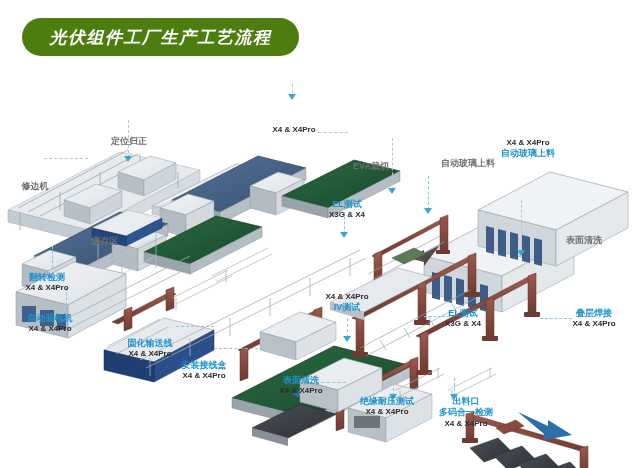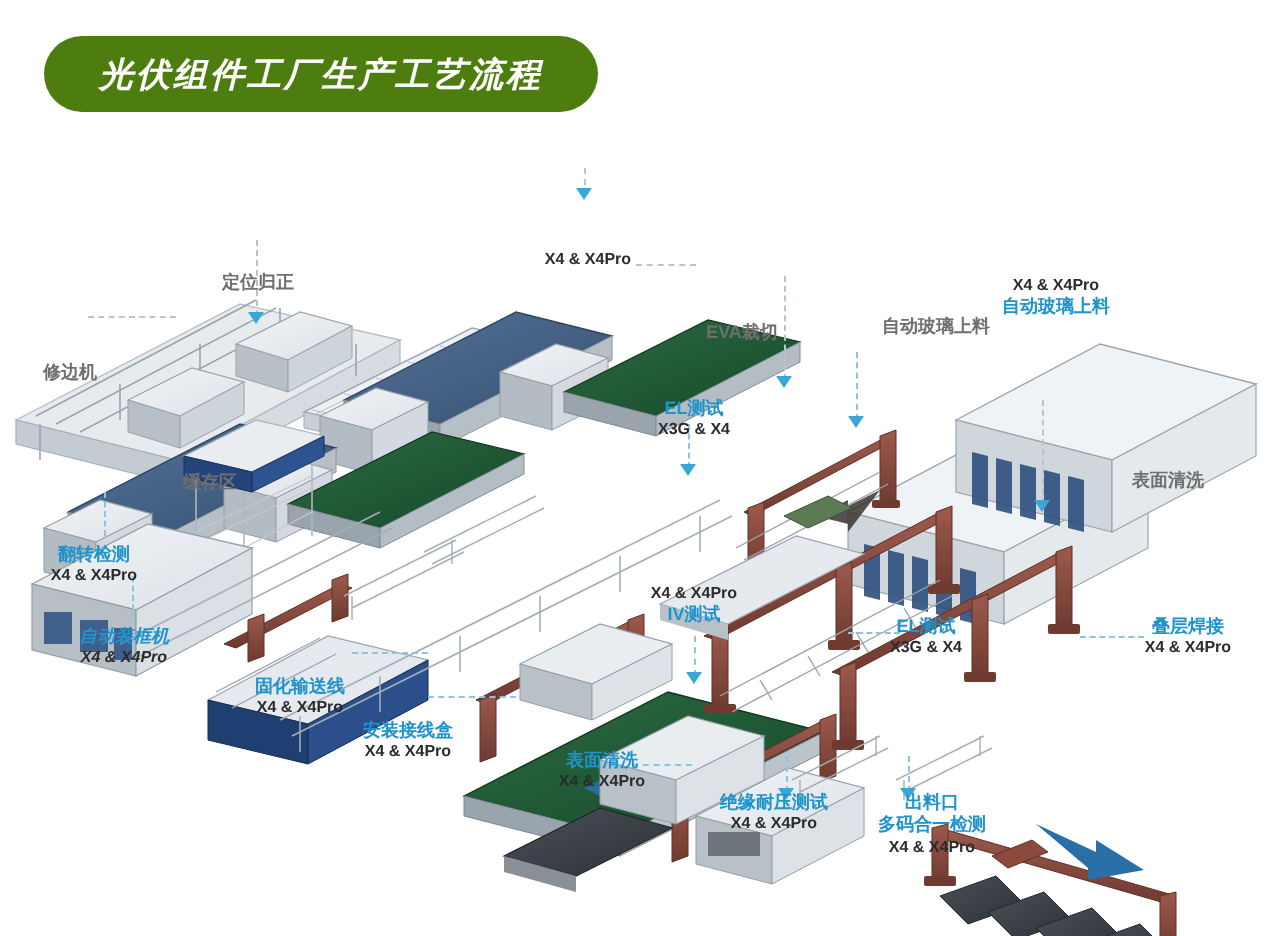--- a/index.html
+++ b/index.html
@@ -419,21 +419,21 @@
   <div class="lbl blue" style="left:318px; top:199px; width:58px;">
     <span class="cn">EL测试</span>
     <span class="en">X3G &amp; X4</span>
   </div>
 
   <div class="lbl blue" style="left:12px; top:272px; width:70px;">
     <span class="cn">翻转检测</span>
     <span class="en">X4 &amp; X4Pro</span>
   </div>
 
-  <div class="lbl blue" style="left:20px; top:313px; width:84px;font-style:italic;">
+  <div class="lbl blue" style="left:8px; top:313px; width:84px;">
     <span class="cn">自动装框机</span>
     <span class="en">X4 &amp; X4Pro</span>
   </div>
 
   <div class="lbl blue" style="left:108px; top:338px; width:84px;">
     <span class="cn">固化输送线</span>
     <span class="en">X4 &amp; X4Pro</span>
   </div>
 
   <div class="lbl blue" style="left:162px; top:360px; width:84px;">

